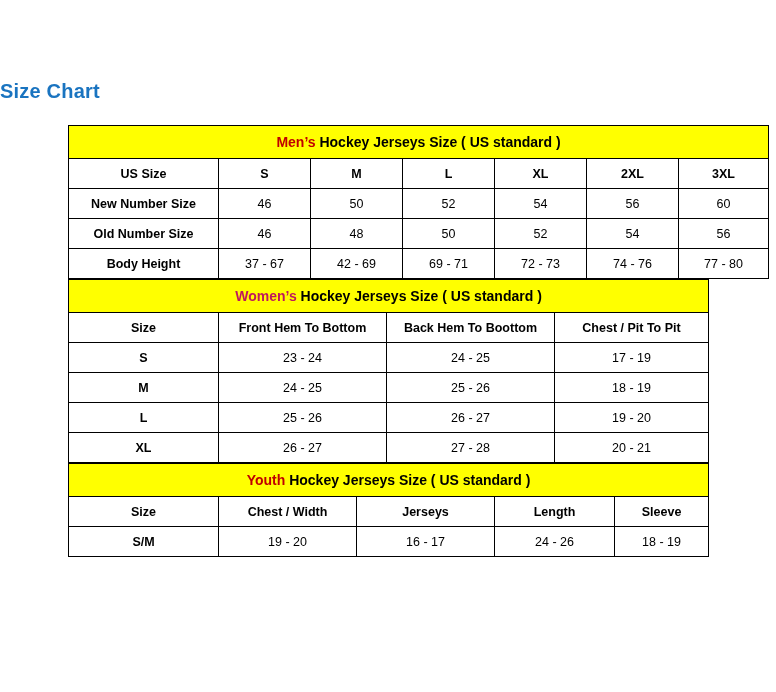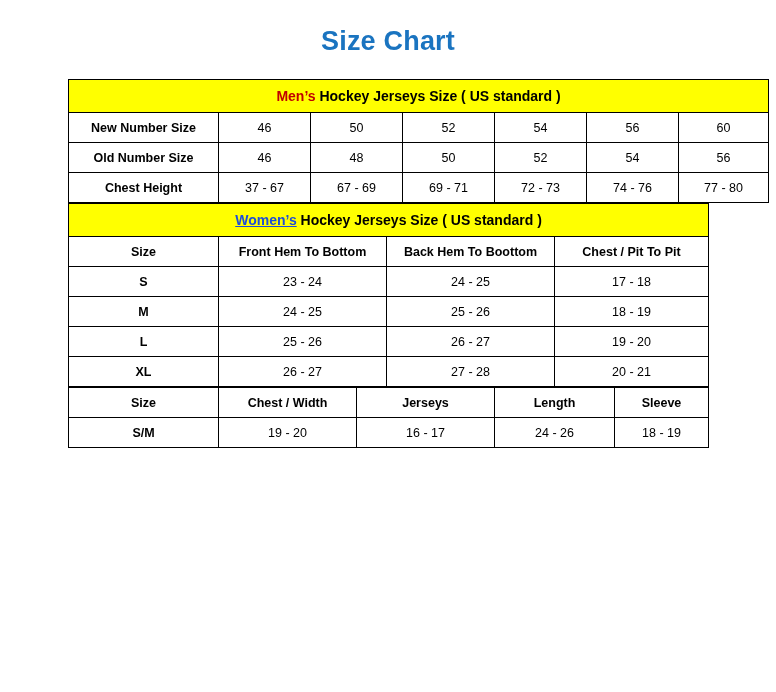--- a/index.html
+++ b/index.html
@@ -15,25 +15,24 @@
     position: relative;
   }
   .page {
     width: 776px;
     height: 692px;
     box-sizing: border-box;
     padding: 0;
     position: relative;
   }
   .title {
-    text-align: center;
     color: #1a74c0;
-    font-size: 27px;
-    font-weight: bold;
-    margin-top: 26px;
+    font-size: 20px;
+    font-weight: bold;
+    margin-top: 80px;
     margin-bottom: 22px;
     letter-spacing: 0.2px;
   }
   .tables-wrap {
     width: 640px;
     margin: 0 auto;
   }
   table {
     border-collapse: collapse;
     width: 100%;
@@ -48,21 +47,21 @@
     padding: 1px 2px;
     font-weight: normal;
   }
   .band {
     background: #ffff00;
     font-weight: bold;
     font-size: 14px;
     height: 30px;
   }
   .band .cat-men { color: #c00000; }
-  .band .cat-women { color: #1d4ed8; text-decoration: underline; }
+  .band .cat-women { color: #be185d; }
   .band .cat-youth { color: #c00000; }
   .band .rest { color: #000000; }
   .hdr {
     font-weight: bold;
   }
   .rowlabel {
     font-weight: bold;
   }
   .bold-cell { font-weight: bold; }
 </style>
@@ -81,43 +80,52 @@
         <col style="width:92px">
         <col style="width:92px">
         <col style="width:92px">
         <col style="width:92px">
         <col style="width:92px">
         <col style="width:90px">
       </colgroup>
       <tbody>
         <tr>
           <td class="band" colspan="7"><span class="cat-men">Men’s</span><span class="rest"> Hockey Jerseys Size ( US standard )</span></td>
+        </tr>
+        <tr>
+          <td class="hdr">US Size</td>
+          <td class="hdr">S</td>
+          <td class="hdr">M</td>
+          <td class="hdr">L</td>
+          <td class="hdr">XL</td>
+          <td class="hdr">2XL</td>
+          <td class="hdr">3XL</td>
         </tr>
         <tr>
           <td class="rowlabel">New Number Size</td>
           <td>46</td>
           <td>50</td>
           <td>52</td>
           <td>54</td>
           <td>56</td>
           <td>60</td>
         </tr>
         <tr>
           <td class="rowlabel">Old Number Size</td>
           <td>46</td>
           <td>48</td>
           <td>50</td>
           <td>52</td>
           <td>54</td>
           <td>56</td>
         </tr>
         <tr>
-          <td class="rowlabel">Chest Height</td>
+          <td class="rowlabel">Body Height</td>
           <td>37 - 67</td>
-          <td>67 - 69</td>
+          <td>42 - 69</td>
           <td>69 - 71</td>
           <td>72 - 73</td>
           <td>74 - 76</td>
           <td>77 - 80</td>
         </tr>
       </tbody>
     </table>
 
     <table>
       <colgroup>
@@ -133,21 +141,21 @@
         <tr>
           <td class="hdr">Size</td>
           <td class="hdr">Front Hem To Bottom</td>
           <td class="hdr">Back Hem To Boottom</td>
           <td class="hdr">Chest / Pit To Pit</td>
         </tr>
         <tr>
           <td class="bold-cell">S</td>
           <td>23 - 24</td>
           <td>24 - 25</td>
-          <td>17 - 18</td>
+          <td>17 - 19</td>
         </tr>
         <tr>
           <td class="bold-cell">M</td>
           <td>24 - 25</td>
           <td>25 - 26</td>
           <td>18 - 19</td>
         </tr>
         <tr>
           <td class="bold-cell">L</td>
           <td>25 - 26</td>
@@ -166,20 +174,23 @@
     <table>
       <colgroup>
         <col style="width:150px">
         <col style="width:138px">
         <col style="width:138px">
         <col style="width:120px">
         <col style="width:94px">
       </colgroup>
       <tbody>
         <tr>
+          <td class="band" colspan="5"><span class="cat-youth">Youth</span><span class="rest"> Hockey Jerseys Size ( US standard )</span></td>
+        </tr>
+        <tr>
           <td class="hdr">Size</td>
           <td class="hdr">Chest / Width</td>
           <td class="hdr">Jerseys</td>
           <td class="hdr">Length</td>
           <td class="hdr">Sleeve</td>
         </tr>
         <tr>
           <td class="bold-cell">S/M</td>
           <td>19 - 20</td>
           <td>16 - 17</td>

